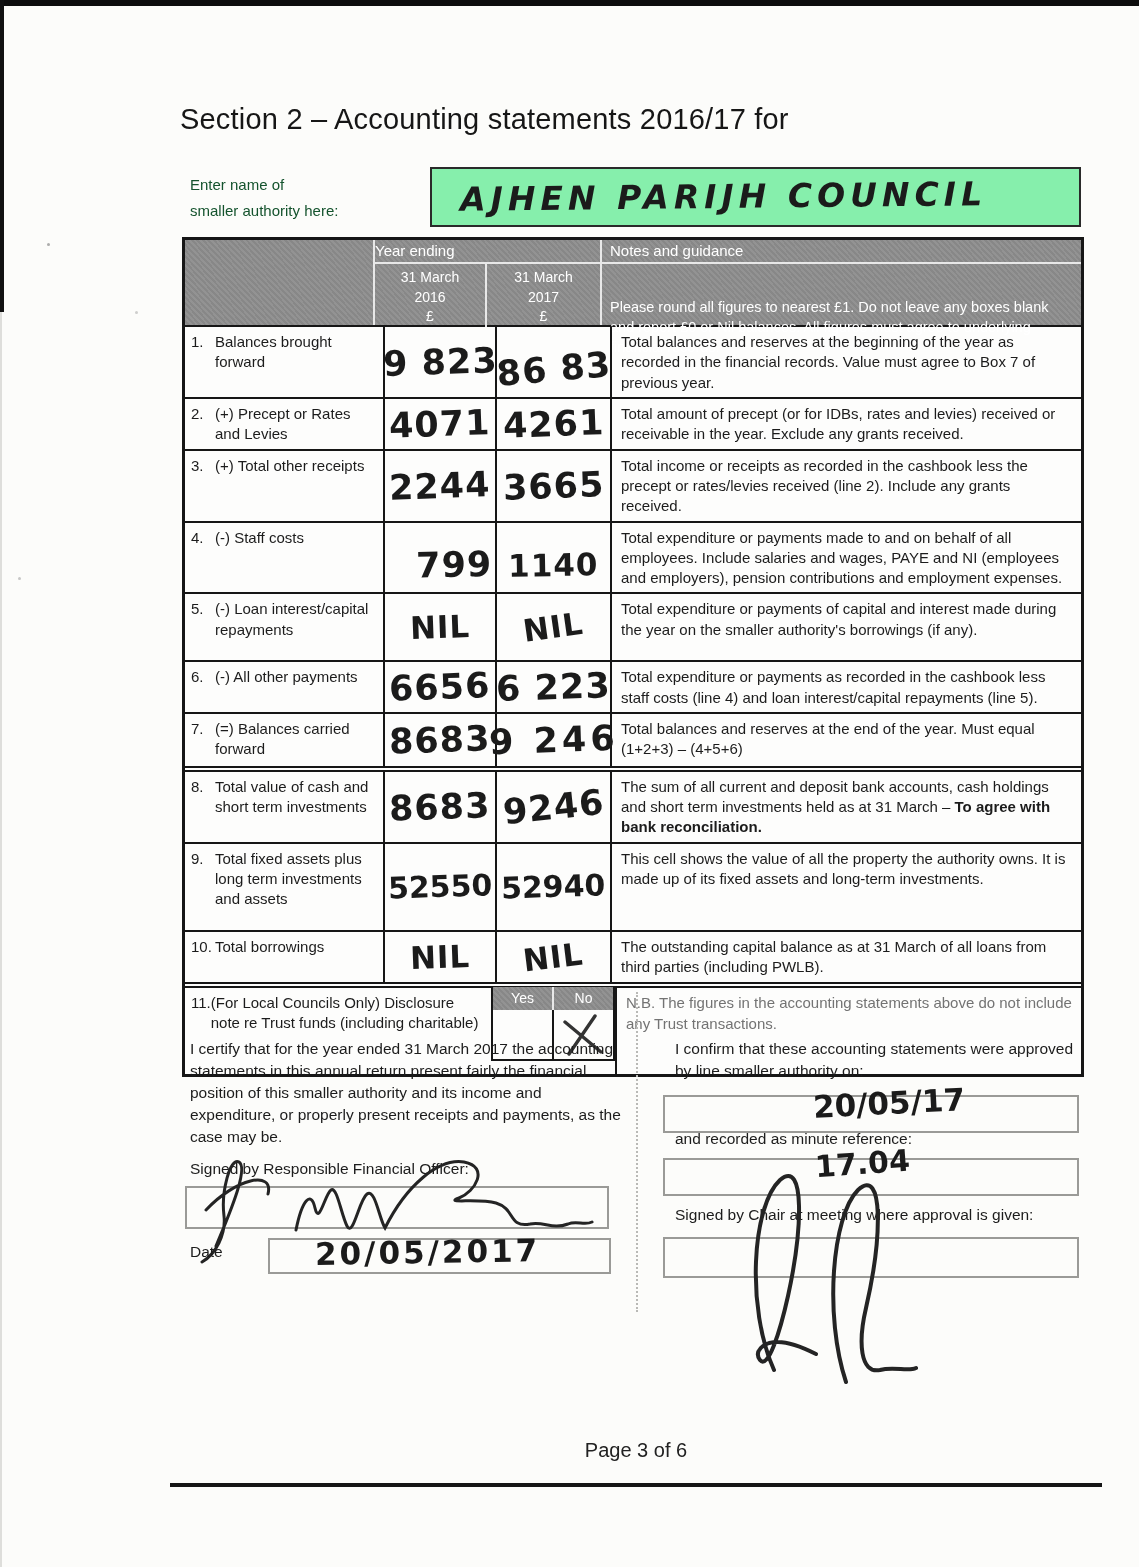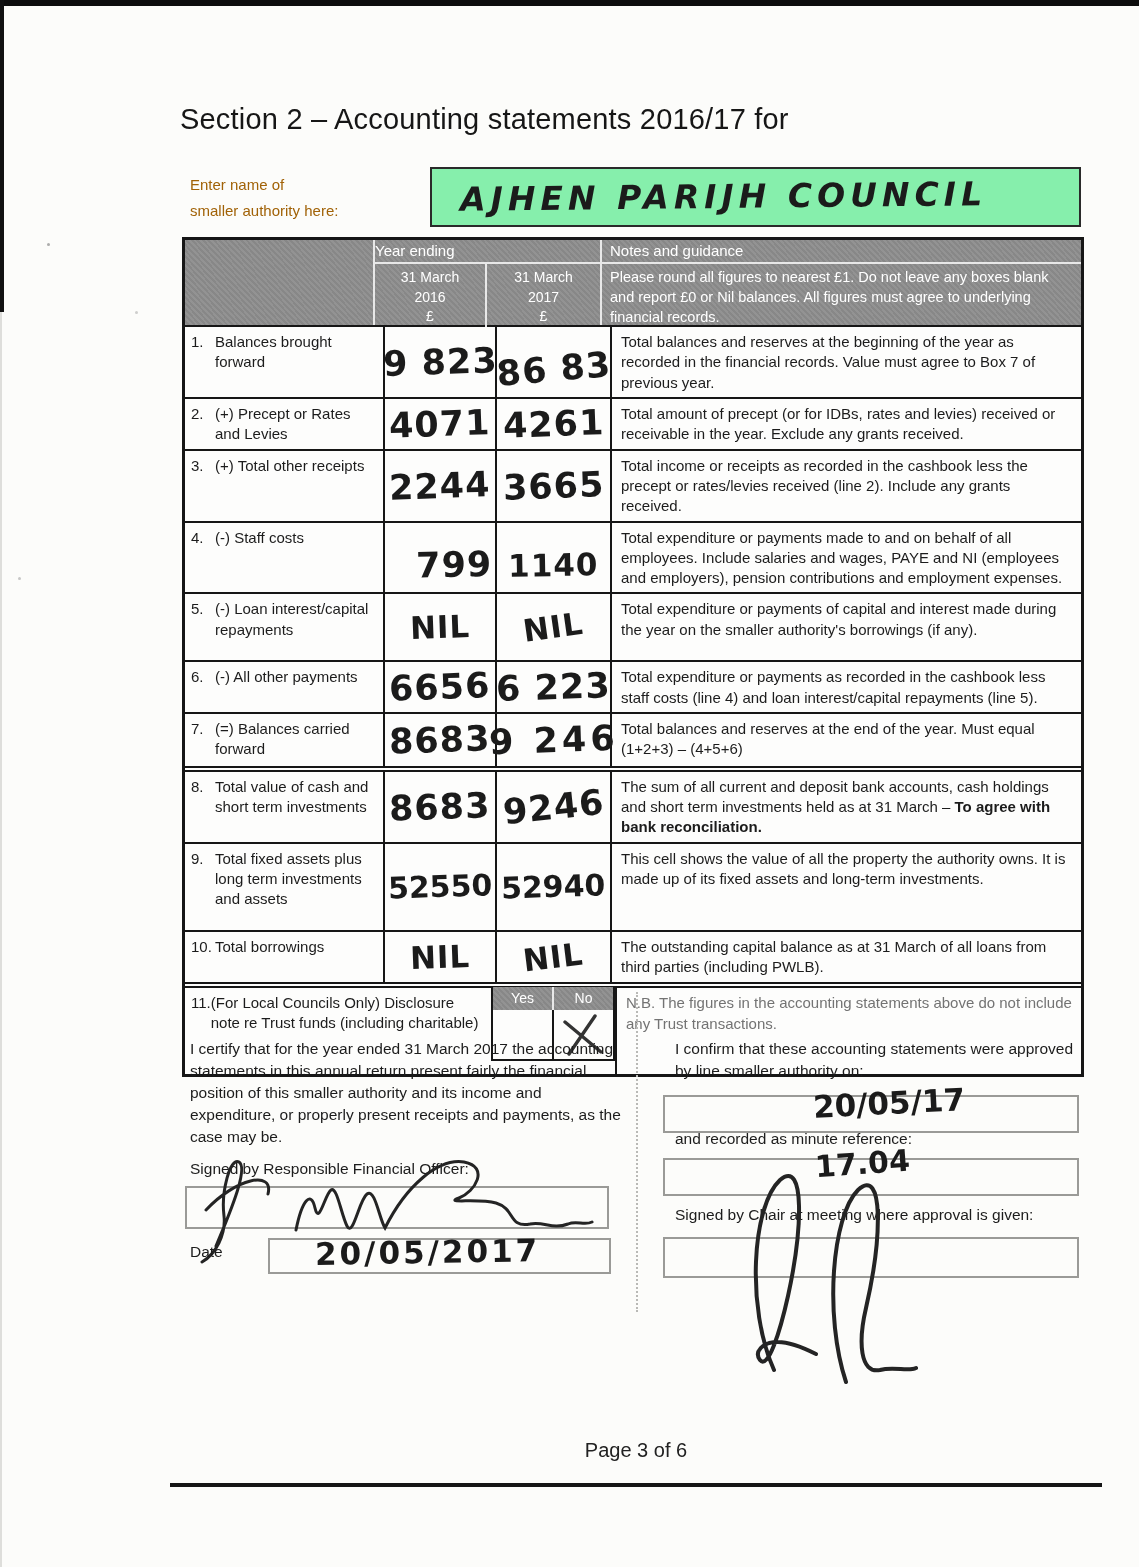--- a/index.html
+++ b/index.html
@@ -6,36 +6,36 @@
   .page{position:relative;width:1139px;height:1567px;background:#fcfcfa;overflow:hidden;
         font-family:"Liberation Sans",sans-serif;color:#1c1c1c;}
   
   .scan-top-bar{position:absolute;left:0;top:0;width:1139px;height:6px;background:#0d0d0d;}
   .scan-left-stripe{position:absolute;left:0;top:0;width:4px;height:312px;background:#111;}
   .scan-left-faint{position:absolute;left:0;top:312px;width:2px;height:1255px;background:#dededb;}
   .speck{position:absolute;width:3px;height:3px;background:#777;border-radius:50%;opacity:.6;}
 
   .doc-title{position:absolute;left:180px;top:103px;font-size:29px;letter-spacing:.2px;color:#161616;}
 
-  .name-label{position:absolute;left:190px;top:172px;font-size:15px;line-height:1.75;color:#a16207;}
+  .name-label{position:absolute;left:190px;top:172px;font-size:15px;line-height:1.75;color:#14532d;}
   .name-box{position:absolute;left:430px;top:167px;width:647px;height:56px;border:2px solid #2a2a2a;background:#86efac;font-style:italic;}
   .hw{font-family:"DejaVu Sans",sans-serif;color:#1b1b1b;}
   .name-value{position:absolute;left:28px;top:8px;font-size:33px;font-weight:600;letter-spacing:5px;transform:rotate(-.6deg);white-space:nowrap;}
 
   
   .tbl{position:absolute;left:182px;top:237px;width:896px;border:3px solid #161616;background:#fdfdfc;}
   .gray{background:#8d8d8d;background-image:repeating-linear-gradient(47deg,rgba(255,255,255,.05) 0 2px,rgba(0,0,0,.04) 2px 4px);color:#fff;}
   .tbl-head{display:flex;height:85px;}
   .th-corner{width:188px;border-right:2px solid #e8e8e8;}
   .th-years{width:225px;display:flex;flex-direction:column;}
   .th-yearending{height:22px;border-bottom:2px solid #e8e8e8;font-size:15px;line-height:22px;}
   .th-yearcols{flex:1;display:flex;}
   .th-y{width:110px;border-right:2px solid #e8e8e8;text-align:center;font-size:14px;line-height:1.4;padding-top:4px;}
   .th-y2{width:113px;text-align:center;font-size:14px;line-height:1.4;padding-top:4px;}
-  .th-notes{flex:1;display:flex;flex-direction:column;border-left:2px solid #e8e8e8;}
+  .th-notes{flex:1;display:flex;flex-direction:column;border-left:2px solid #e8e8e8;gap:30px;}
   .th-notes-title{height:22px;border-bottom:2px solid #e8e8e8;font-size:15px;line-height:22px;padding-left:8px;}
   .th-notes-body{flex:1;font-size:14.5px;line-height:1.38;padding:3px 8px;}
 
   .row{display:flex;border-top:2px solid #161616;}
   .row.dbl{border-top:6px double #161616;}
   .cell-label{width:188px;border-right:2px solid #161616;padding:5px 4px 4px 6px;font-size:15px;line-height:1.35;display:flex;}
   .cell-label .num{width:24px;flex:none;}
   .cell-label .lbl{flex:1;padding-right:2px;}
   .cell-v{width:110px;border-right:2px solid #161616;display:flex;align-items:center;justify-content:center;overflow:visible;}
   .cell-v2{width:113px;border-right:2px solid #161616;display:flex;align-items:center;justify-content:center;overflow:visible;}

